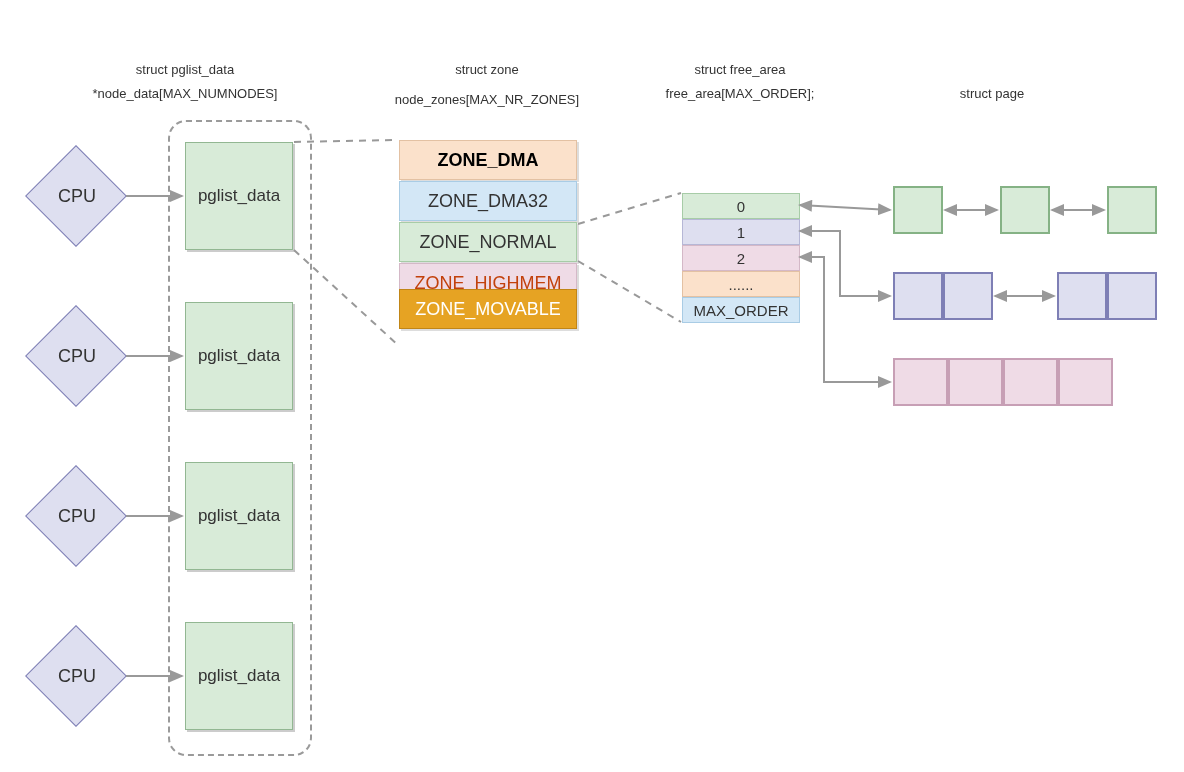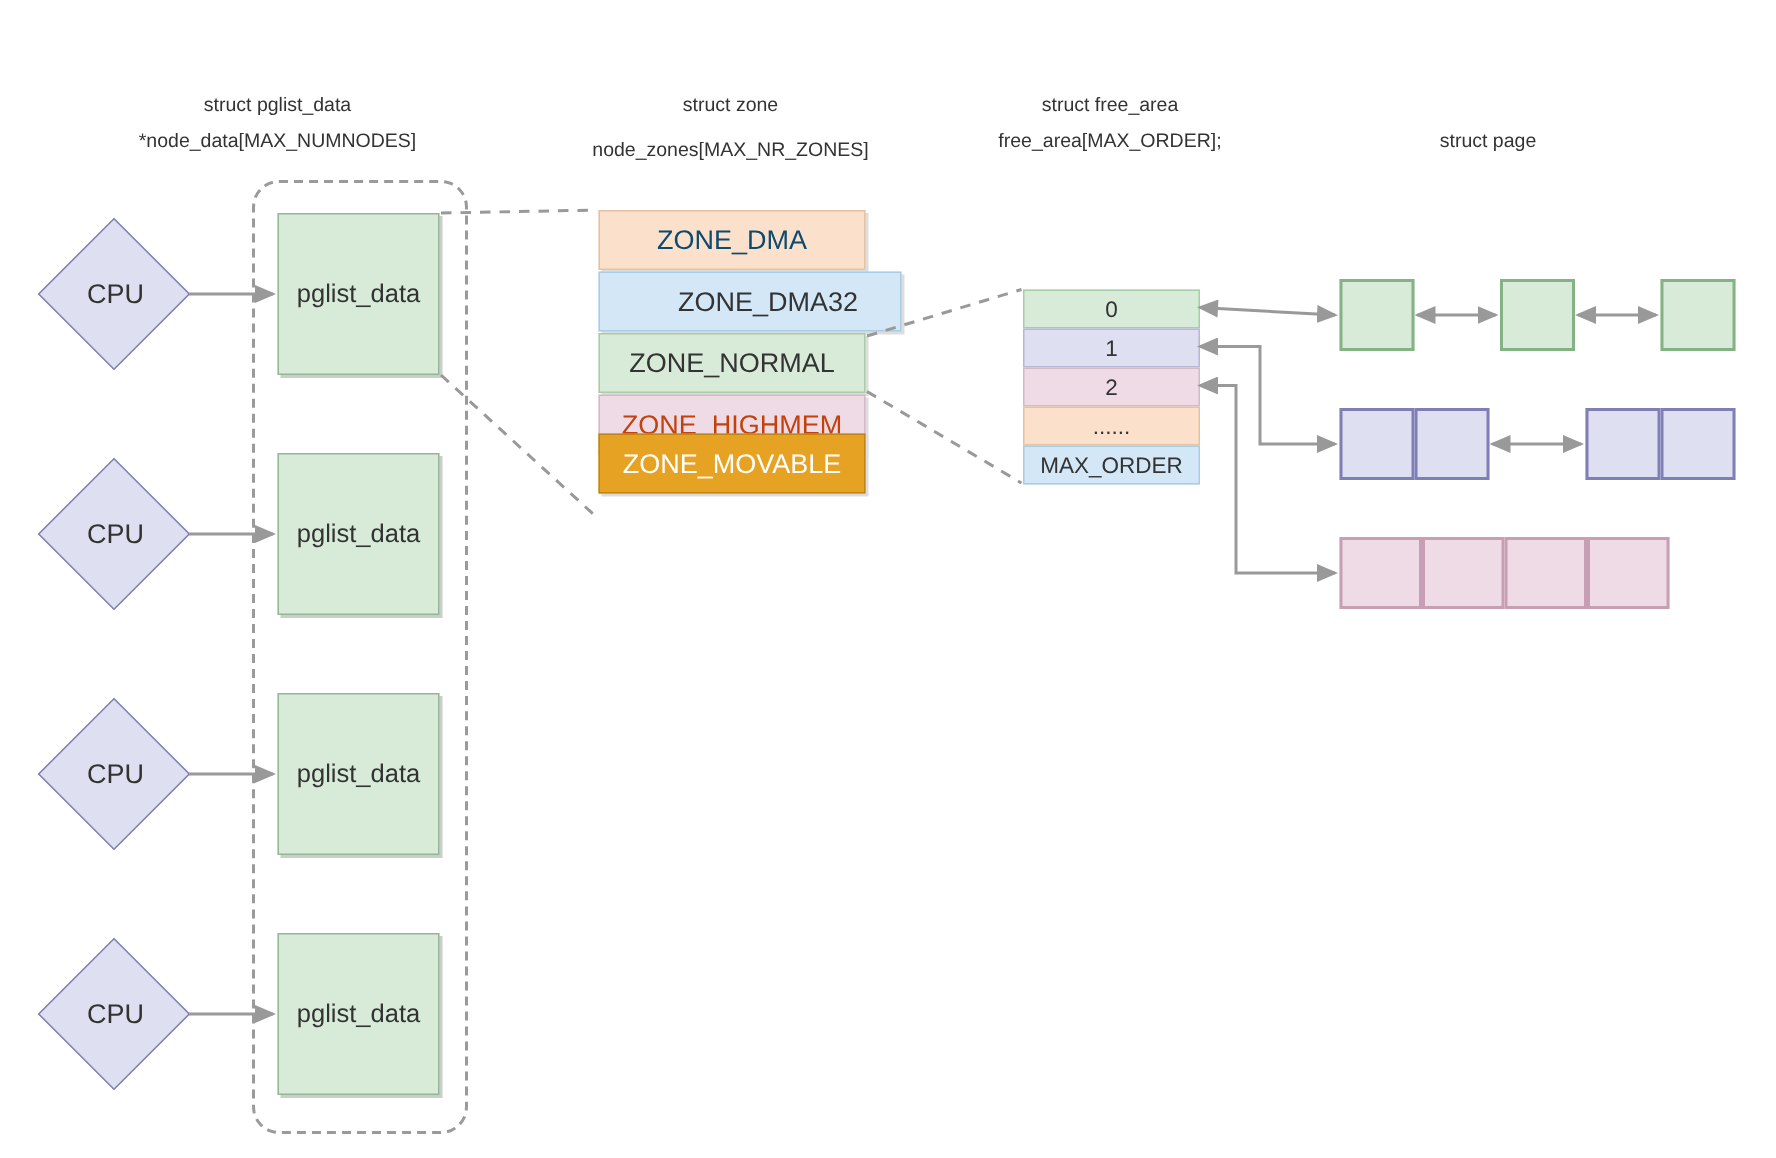--- a/index.html
+++ b/index.html
@@ -52,21 +52,21 @@
   .zone-row {
     position: absolute;
     width: 176px;
     height: 38px;
     display: flex;
     align-items: center;
     justify-content: center;
     font-size: 18px;
     box-shadow: 2px 2px 0 #dddddd;
   }
-  .z-peach { background:#fbe1cb; border:1.5px solid #e3c1a3; color:#0c4a6e; }
+  .z-peach { background:#fbe1cb; border:1.5px solid #e3c1a3; color:#000000;font-weight:bold; }
   .z-blue  { background:#d3e7f6; border:1.5px solid #a9cce5; color:#333; }
   .z-green { background:#d8ebd8; border:1.5px solid #a7cca7; color:#333; }
   .z-pink  { background:#efdbe6; border:1.5px solid #d4b8c7; color:#c2410c; }
   .z-orange{ background:#e6a323; border:1.5px solid #c18617; color:#ffffff; }
 
   .fa-row {
     position: absolute;
     width: 116px;
     height: 24px;
     display: flex;
@@ -133,21 +133,21 @@
     <span>pglist_data</span>
   </div>
 <div class="pglist-box" style="left:185px; top:462px;">
     <span>pglist_data</span>
   </div>
 <div class="pglist-box" style="left:185px; top:622px;">
     <span>pglist_data</span>
   </div>
 
 <div class="zone-row z-peach" style="left:399px; top:140px;">ZONE_DMA</div>
-<div class="zone-row z-blue" style="left:399px; top:181px;padding-left:24px;">ZONE_DMA32</div>
+<div class="zone-row z-blue" style="left:399px; top:181px;">ZONE_DMA32</div>
 <div class="zone-row z-green" style="left:399px; top:222px;">ZONE_NORMAL</div>
 <div class="zone-row z-pink" style="left:399px; top:263px;">ZONE_HIGHMEM</div>
 <div class="zone-row z-orange" style="left:399px; top:289px;">ZONE_MOVABLE</div>
 
 <div class="fa-row fa-green" style="left:682px; top:193px;">0</div>
 <div class="fa-row fa-violet" style="left:682px; top:219px;">1</div>
 <div class="fa-row fa-pink" style="left:682px; top:245px;">2</div>
 <div class="fa-row fa-peach" style="left:682px; top:271px;">......</div>
 <div class="fa-row fa-blue" style="left:682px; top:297px;">MAX_ORDER</div>
 

